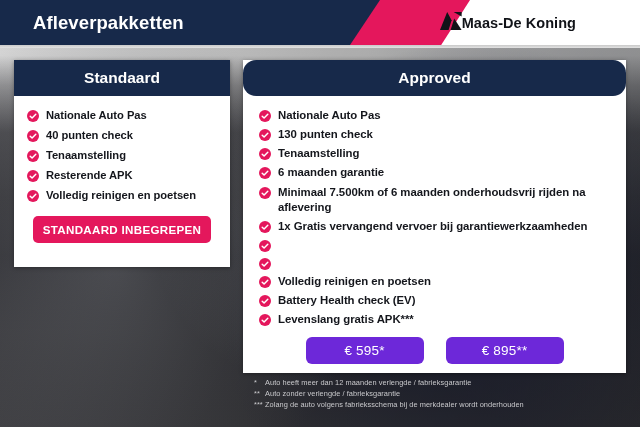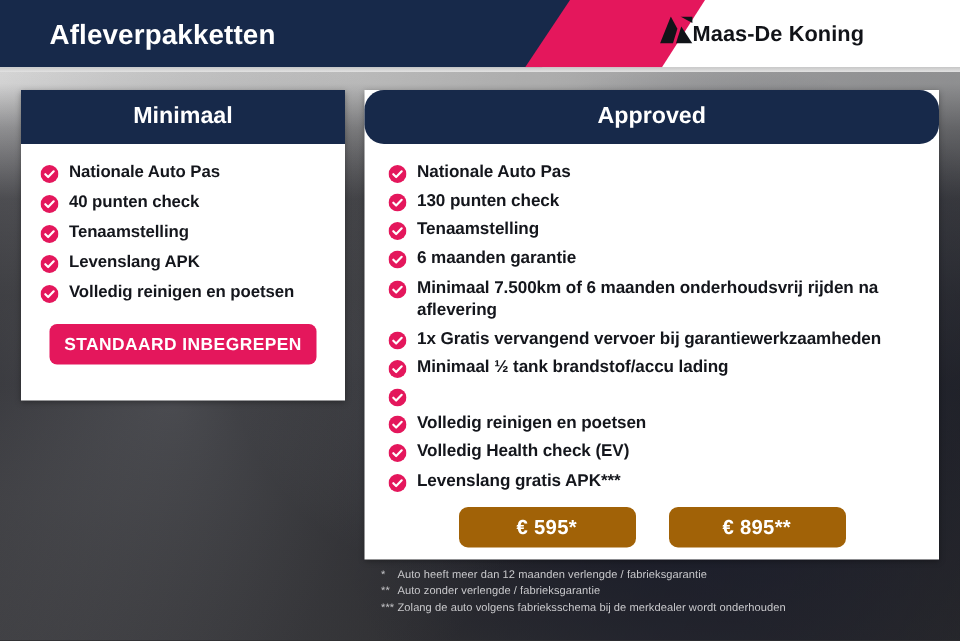--- a/index.html
+++ b/index.html
@@ -169,30 +169,30 @@
   }
 
   
   #price-row {
     display: flex;
     justify-content: center;
     gap: 22px;
     margin-top: 9px;
   }
   .price-button {
-    background: #a16207;
+    background: #6d28d9;
     color: #ffffff;
     border: none;
     border-radius: 6px;
     height: 27px;
     min-width: 118px;
     padding: 0 18px;
     font-family: "Liberation Sans", sans-serif;
     font-size: 13.5px;
-    font-weight: bold;
+    font-weight: normal;
     letter-spacing: 0.2px;
     cursor: pointer;
   }
 
   
   #footnotes {
     position: absolute;
     left: 243px; top: 378px;
     width: 383px;
   }
@@ -234,21 +234,21 @@
           <polygon points="10.6,18 14.2,6.6 21.6,18" fill="#111318"></polygon>
           <polygon points="13.6,0 21.6,0 21.6,4.4" fill="#111318"></polygon>
         </svg>
       </span>
       <span id="brand-name">Maas-De Koning</span>
     </div>
   </div>
   <div id="header-underline"></div>
 
   <div class="card" id="card-standaard">
-    <div class="card-head">Minimaal</div>
+    <div class="card-head">Standaard</div>
     <div class="card-body">
       <ul class="feature-list" id="list-standaard">
           <li>
             <svg viewBox="0 0 24 24" class="check-icon">
               <circle cx="12" cy="12" r="12" fill="#e4175c"></circle>
               <path d="M6.4 12.3 L10.2 16.1 L17.6 8.4" stroke="#ffffff" stroke-width="2.9" fill="none" stroke-linecap="round" stroke-linejoin="round"></path>
             </svg>
             <span class="feature-text">Nationale Auto Pas</span>
           </li>
           <li>
@@ -263,21 +263,21 @@
               <circle cx="12" cy="12" r="12" fill="#e4175c"></circle>
               <path d="M6.4 12.3 L10.2 16.1 L17.6 8.4" stroke="#ffffff" stroke-width="2.9" fill="none" stroke-linecap="round" stroke-linejoin="round"></path>
             </svg>
             <span class="feature-text">Tenaamstelling</span>
           </li>
           <li>
             <svg viewBox="0 0 24 24" class="check-icon">
               <circle cx="12" cy="12" r="12" fill="#e4175c"></circle>
               <path d="M6.4 12.3 L10.2 16.1 L17.6 8.4" stroke="#ffffff" stroke-width="2.9" fill="none" stroke-linecap="round" stroke-linejoin="round"></path>
             </svg>
-            <span class="feature-text">Levenslang APK</span>
+            <span class="feature-text">Resterende APK</span>
           </li>
           <li>
             <svg viewBox="0 0 24 24" class="check-icon">
               <circle cx="12" cy="12" r="12" fill="#e4175c"></circle>
               <path d="M6.4 12.3 L10.2 16.1 L17.6 8.4" stroke="#ffffff" stroke-width="2.9" fill="none" stroke-linecap="round" stroke-linejoin="round"></path>
             </svg>
             <span class="feature-text">Volledig reinigen en poetsen</span>
           </li>
         </ul>
       <button id="standaard-cta">STANDAARD INBEGREPEN</button>
@@ -328,41 +328,40 @@
               <circle cx="12" cy="12" r="12" fill="#e4175c"></circle>
               <path d="M6.4 12.3 L10.2 16.1 L17.6 8.4" stroke="#ffffff" stroke-width="2.9" fill="none" stroke-linecap="round" stroke-linejoin="round"></path>
             </svg>
             <span class="feature-text">1x Gratis vervangend vervoer bij garantiewerkzaamheden</span>
           </li>
           <li>
             <svg viewBox="0 0 24 24" class="check-icon">
               <circle cx="12" cy="12" r="12" fill="#e4175c"></circle>
               <path d="M6.4 12.3 L10.2 16.1 L17.6 8.4" stroke="#ffffff" stroke-width="2.9" fill="none" stroke-linecap="round" stroke-linejoin="round"></path>
             </svg>
-            <span class="feature-text">Minimaal ½ tank brandstof/accu lading</span>
           </li>
           <li>
             <svg viewBox="0 0 24 24" class="check-icon">
               <circle cx="12" cy="12" r="12" fill="#e4175c"></circle>
               <path d="M6.4 12.3 L10.2 16.1 L17.6 8.4" stroke="#ffffff" stroke-width="2.9" fill="none" stroke-linecap="round" stroke-linejoin="round"></path>
             </svg>
           </li>
           <li>
             <svg viewBox="0 0 24 24" class="check-icon">
               <circle cx="12" cy="12" r="12" fill="#e4175c"></circle>
               <path d="M6.4 12.3 L10.2 16.1 L17.6 8.4" stroke="#ffffff" stroke-width="2.9" fill="none" stroke-linecap="round" stroke-linejoin="round"></path>
             </svg>
             <span class="feature-text">Volledig reinigen en poetsen</span>
           </li>
           <li>
             <svg viewBox="0 0 24 24" class="check-icon">
               <circle cx="12" cy="12" r="12" fill="#e4175c"></circle>
               <path d="M6.4 12.3 L10.2 16.1 L17.6 8.4" stroke="#ffffff" stroke-width="2.9" fill="none" stroke-linecap="round" stroke-linejoin="round"></path>
             </svg>
-            <span class="feature-text">Volledig Health check (EV)</span>
+            <span class="feature-text">Battery Health check (EV)</span>
           </li>
           <li>
             <svg viewBox="0 0 24 24" class="check-icon">
               <circle cx="12" cy="12" r="12" fill="#e4175c"></circle>
               <path d="M6.4 12.3 L10.2 16.1 L17.6 8.4" stroke="#ffffff" stroke-width="2.9" fill="none" stroke-linecap="round" stroke-linejoin="round"></path>
             </svg>
             <span class="feature-text">Levenslang gratis APK***</span>
           </li>
         </ul>
       <div id="price-row">

